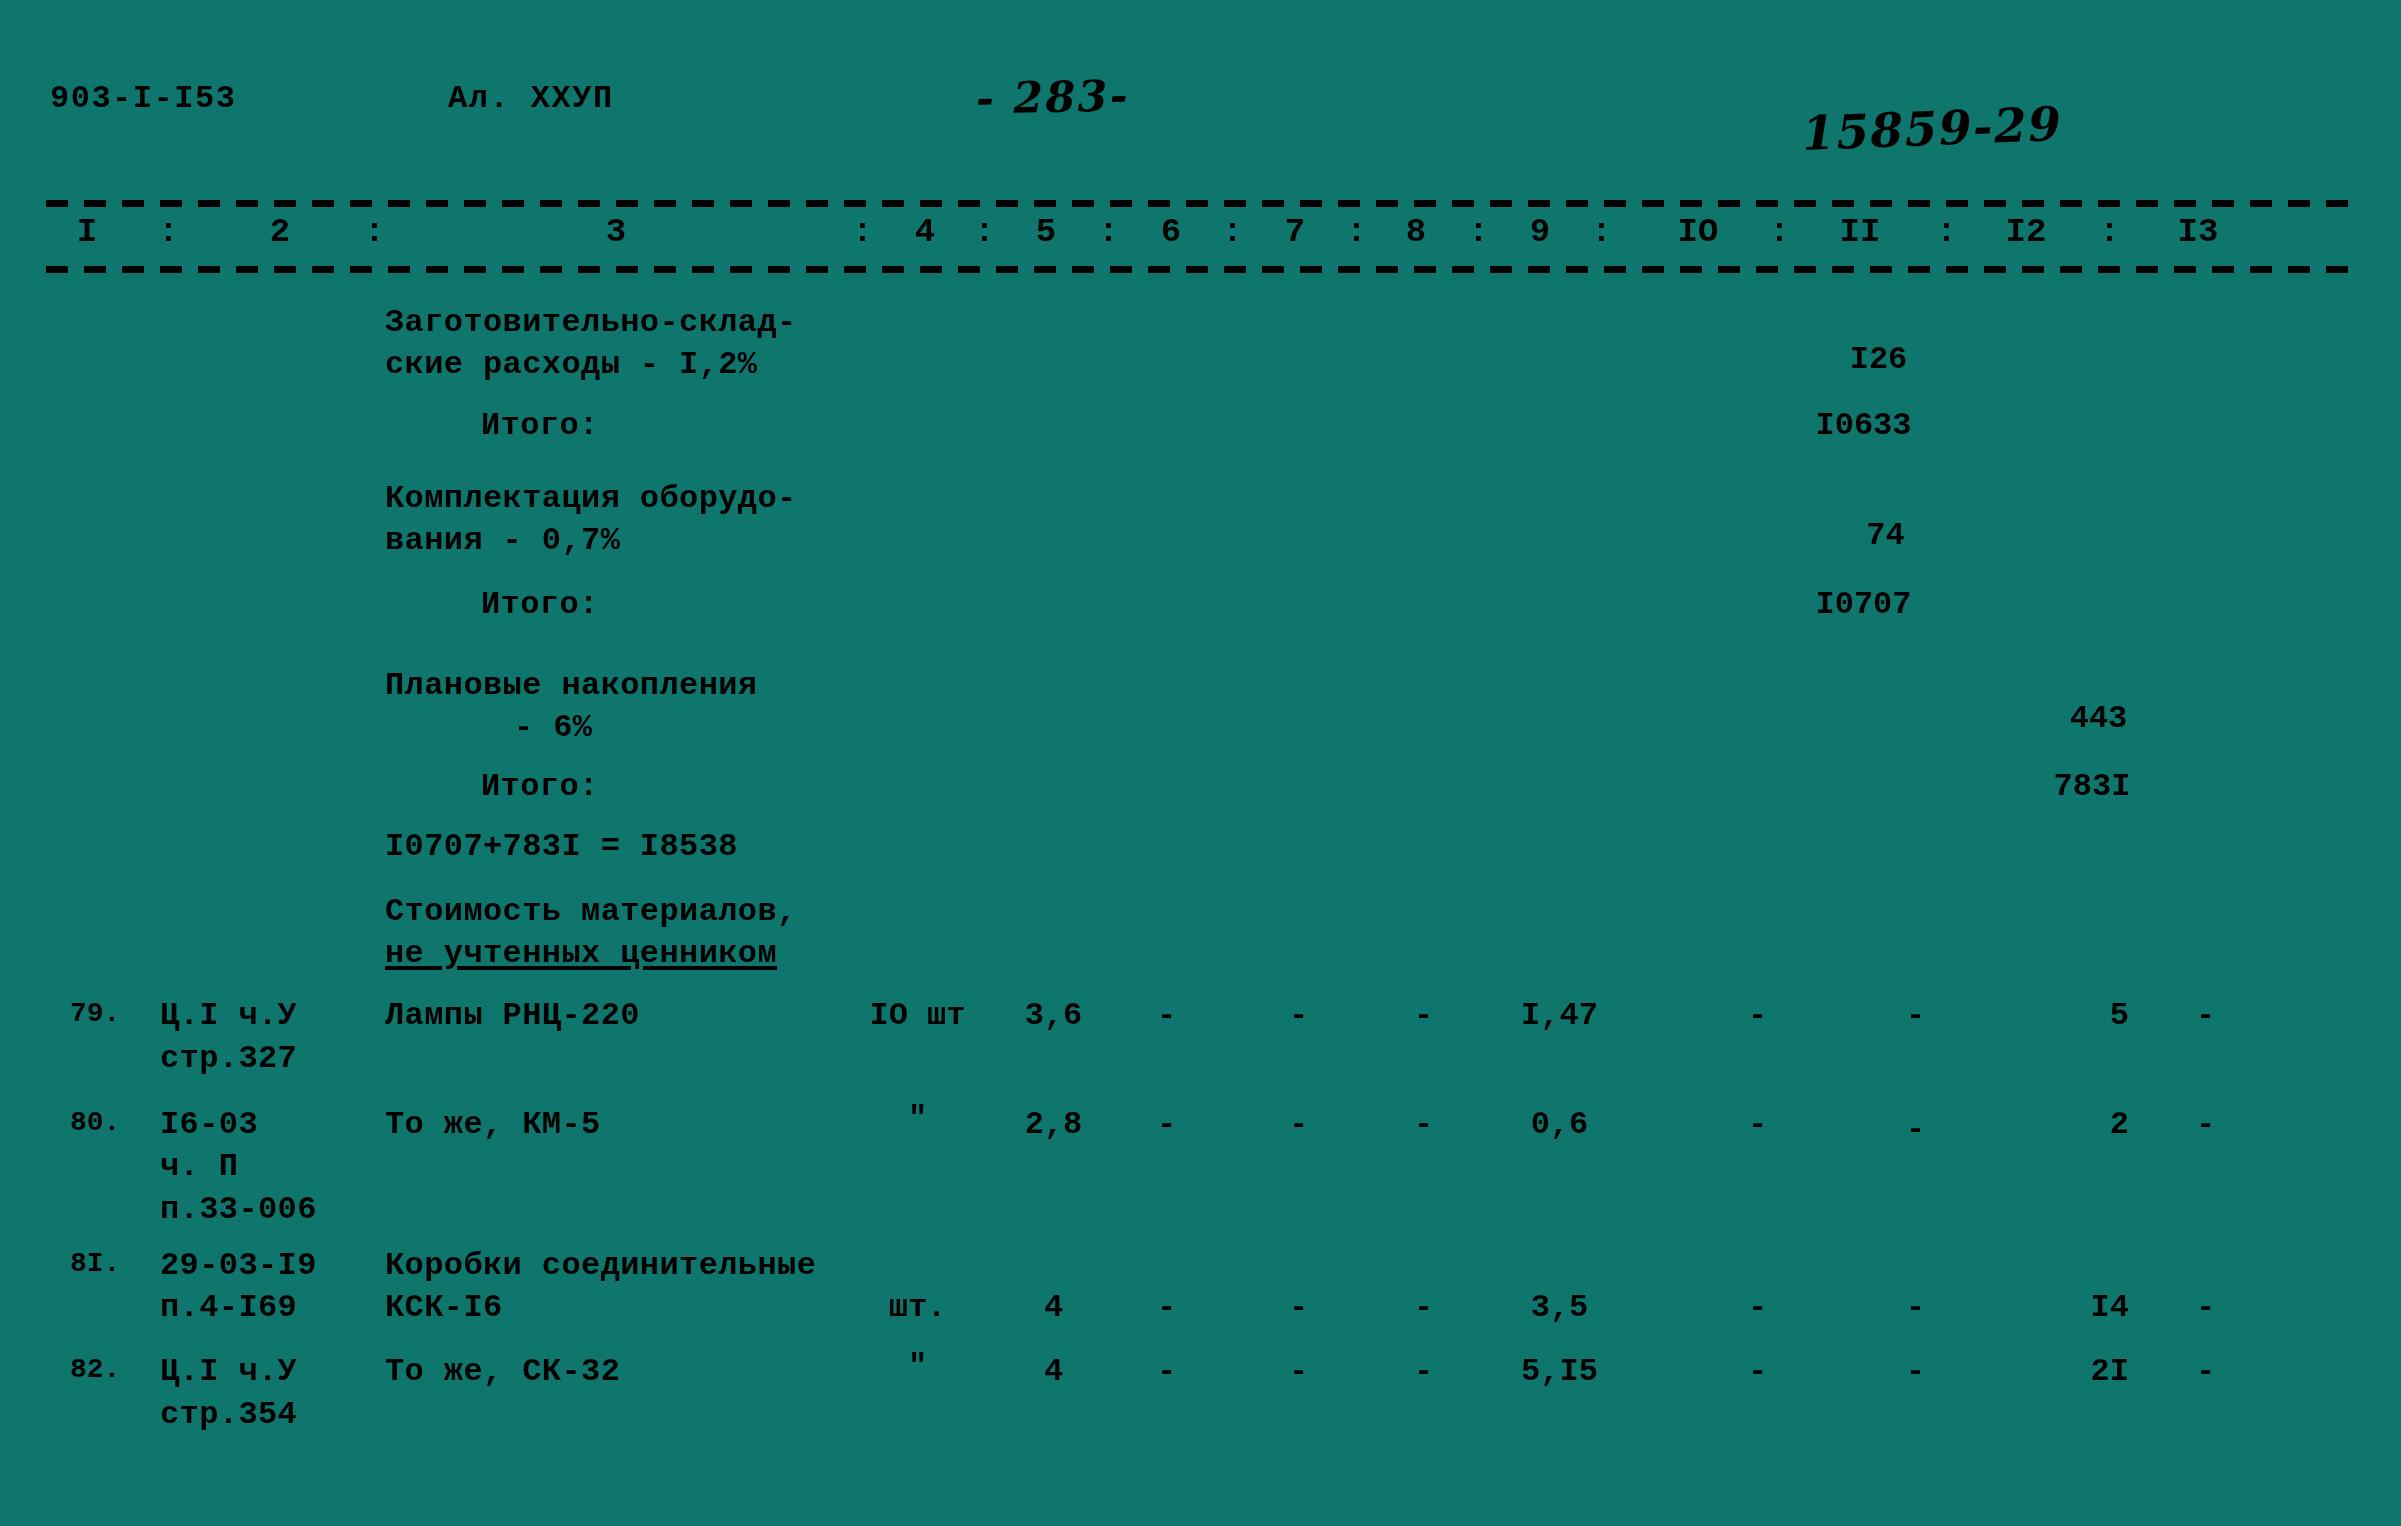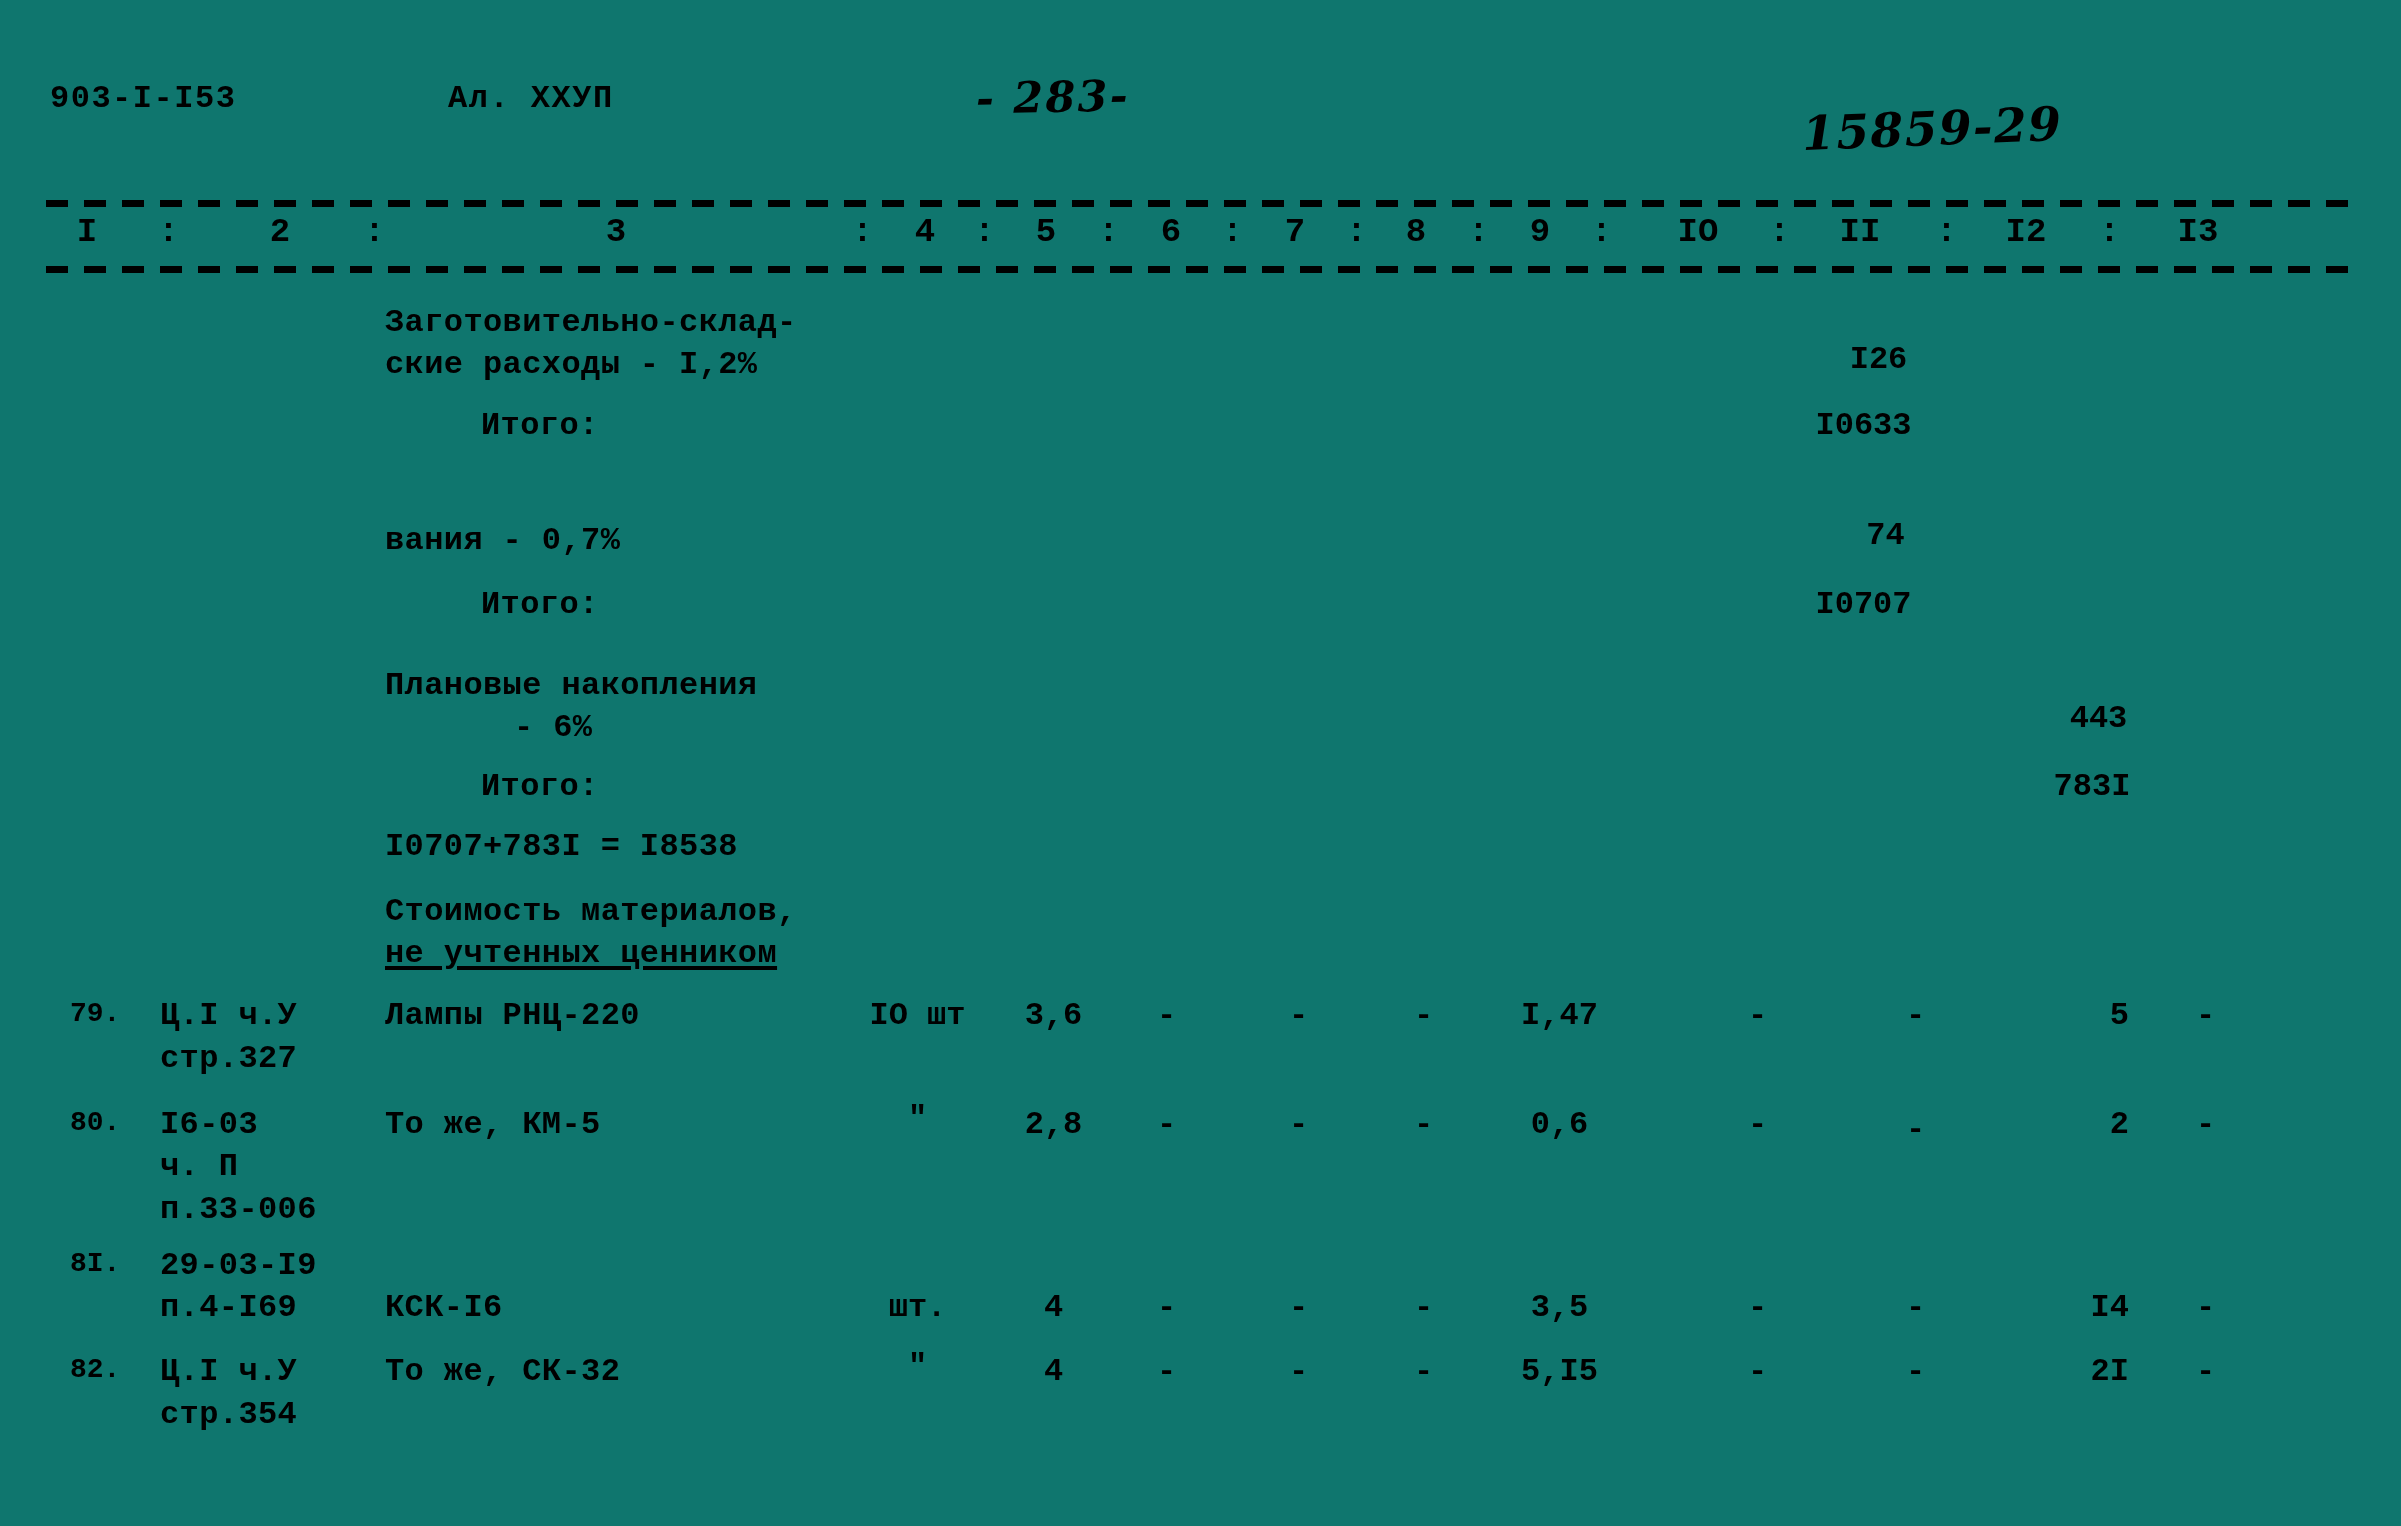--- a/index.html
+++ b/index.html
@@ -150,20 +150,21 @@
   <div class="abs colsep" style="left:2095px; top:213px; width:29px;">:</div>
   <div class="abs colnum" style="left:2165px; top:213px; width:66px;">I3</div>
 
   <div class="abs body-text" style="left:385px; top:305px;text-align:right;">Заготовительно-склад-</div>
   <div class="abs body-text" style="left:385px; top:347px;">ские расходы - I,2%</div>
   <div class="abs num" style="left:1820px; top:342px; width:117px;">I26</div>
 
   <div class="abs body-text" style="left:481px; top:408px;">Итого:</div>
   <div class="abs num" style="left:1783px; top:408px; width:161px;">I0633</div>
 
+  <div class="abs body-text" style="left:385px; top:481px;">Комплектация оборудо-</div>
   <div class="abs body-text" style="left:385px; top:523px;">вания - 0,7%</div>
   <div class="abs num" style="left:1827px; top:518px; width:117px;">74</div>
 
   <div class="abs body-text" style="left:481px; top:587px;">Итого:</div>
   <div class="abs num" style="left:1783px; top:587px; width:161px;">I0707</div>
 
   <div class="abs body-text" style="left:385px; top:668px;">Плановые накопления</div>
   <div class="abs body-text" style="left:514px; top:710px;">- 6%</div>
   <div class="abs num" style="left:2040px; top:701px; width:117px;">443</div>
 
@@ -202,20 +203,21 @@
   <div class="abs dash-cell" style="left:1387px; top:1107px; width:73px;">-</div>
   <div class="abs num" style="left:1497px; top:1107px; width:125px;">0,6</div>
   <div class="abs dash-cell" style="left:1721px; top:1107px; width:73px;">-</div>
   <div class="abs dash-cell" style="left:1879px; top:1112px; width:73px;">-</div>
   <div class="abs num-r" style="left:2004px; top:1107px; width:125px;">2</div>
   <div class="abs dash-cell" style="left:2169px; top:1107px; width:73px;">-</div>
 
   <div class="abs rownum" style="left:70px; top:1248px;">8I.</div>
   <div class="abs body-text" style="left:160px; top:1248px;">29-03-I9</div>
   <div class="abs body-text" style="left:160px; top:1290px;">п.4-I69</div>
+  <div class="abs body-text" style="left:385px; top:1248px;">Коробки соединительные</div>
   <div class="abs body-text" style="left:385px; top:1290px;">КСК-I6</div>
   <div class="abs num" style="left:848px; top:1290px; width:139px;">шт.</div>
   <div class="abs num" style="left:1013px; top:1290px; width:81px;">4</div>
   <div class="abs dash-cell" style="left:1130px; top:1290px; width:73px;">-</div>
   <div class="abs dash-cell" style="left:1262px; top:1290px; width:73px;">-</div>
   <div class="abs dash-cell" style="left:1387px; top:1290px; width:73px;">-</div>
   <div class="abs num" style="left:1497px; top:1290px; width:125px;">3,5</div>
   <div class="abs dash-cell" style="left:1721px; top:1290px; width:73px;">-</div>
   <div class="abs dash-cell" style="left:1879px; top:1290px; width:73px;">-</div>
   <div class="abs num-r" style="left:2004px; top:1290px; width:125px;">I4</div>

